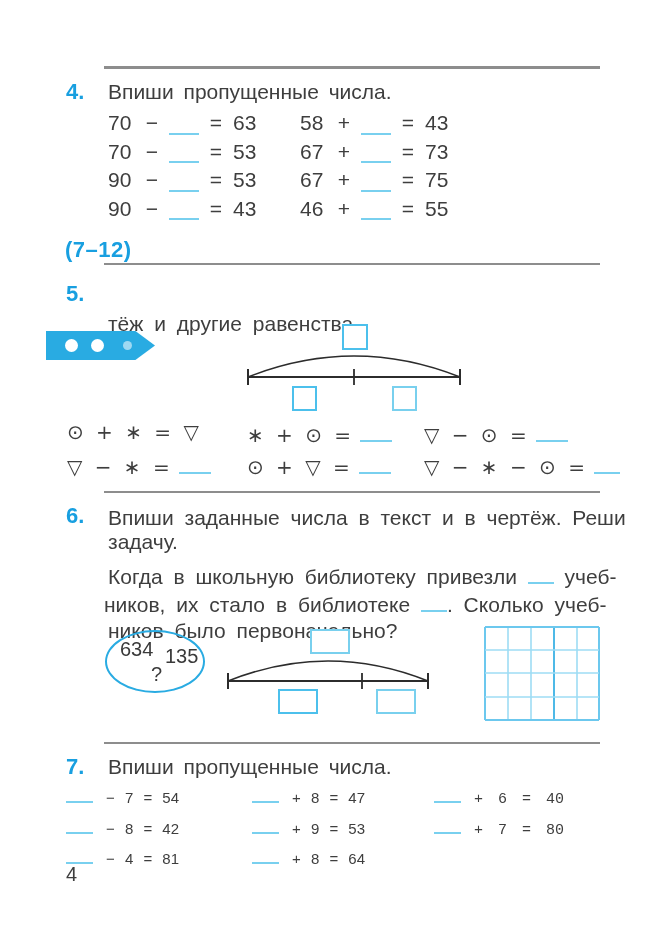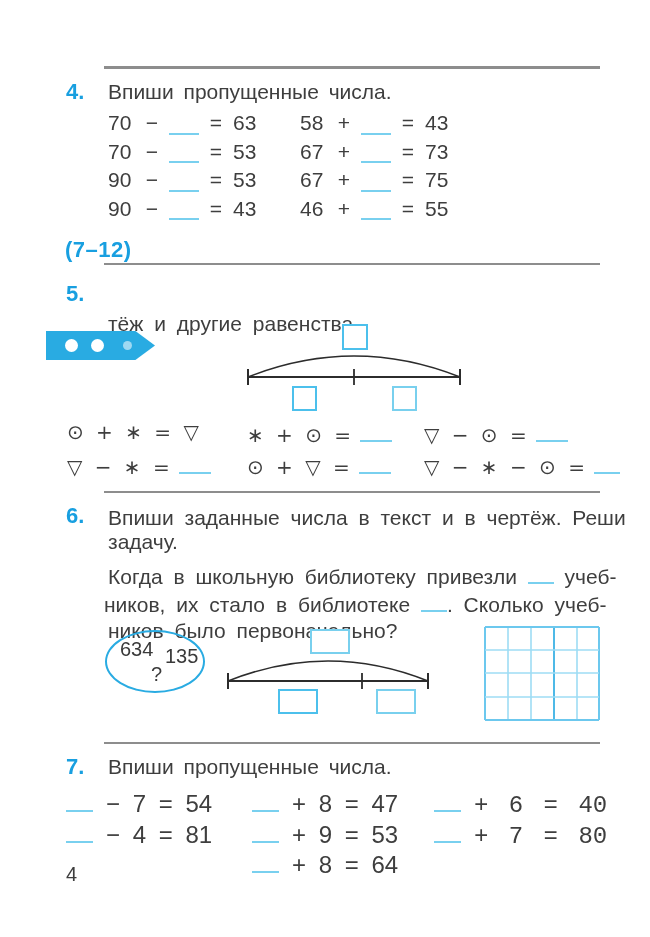--- a/index.html
+++ b/index.html
@@ -19,21 +19,21 @@
   .eq .blank{width:30px;}
   .symcol{position:absolute;font-family:"DejaVu Sans", sans-serif;font-size:20px;word-spacing:6px;}
   .symrow{height:32px;display:flex;align-items:baseline;}
   .symrow .blank{width:32px;margin-left:9px;}
   .box{position:absolute;background:#fff;border:2px solid #4cc0ec;}
   .box.lite{border-color:#79d0ee;}
   .banner{position:absolute;left:46px;top:331px;width:109px;height:29px;background:#29abe2;
           clip-path:polygon(0 0,82% 0,100% 50%,82% 100%,0 100%);
           filter:drop-shadow(1px 2px 1.5px rgba(0,0,0,0.25));}
   .dot{position:absolute;border-radius:50%;background:#ffffff;}
-  .e7col{position:absolute;font-size:24px;}
+  .e7col{position:absolute;font-size:15px;}
   .e7row{height:30.5px;display:flex;align-items:baseline;word-spacing:6px;}
   .e7row .blank{width:27px;margin-right:13px;}
   .ovaltxt{position:absolute;font-size:20px;color:#3a3a3a;}
   svg{display:block;}
 </style>
 </head>
 <body>
 
 <div class="page">
 
@@ -219,20 +219,24 @@
   <div class="abs exnum" style="left:66px;top:754px;">7.</div>
   <div class="abs title" style="left:108px;top:755px;">Впиши  пропущенные  числа.</div>
 
   <div class="e7col" style="left:66px;top:786px;">
     <div class="e7row">
         <span class="blank"></span>
         <span>−  7  =  54</span>
       </div>
     <div class="e7row">
         <span class="blank"></span>
+        <span>−  8  =  42</span>
+      </div>
+    <div class="e7row">
+        <span class="blank"></span>
         <span>−  4  =  81</span>
       </div>
   </div>
   <div class="e7col" style="left:252px;top:786px;">
     <div class="e7row">
         <span class="blank"></span>
         <span>+  8  =  47</span>
       </div>
     <div class="e7row">
         <span class="blank"></span>

